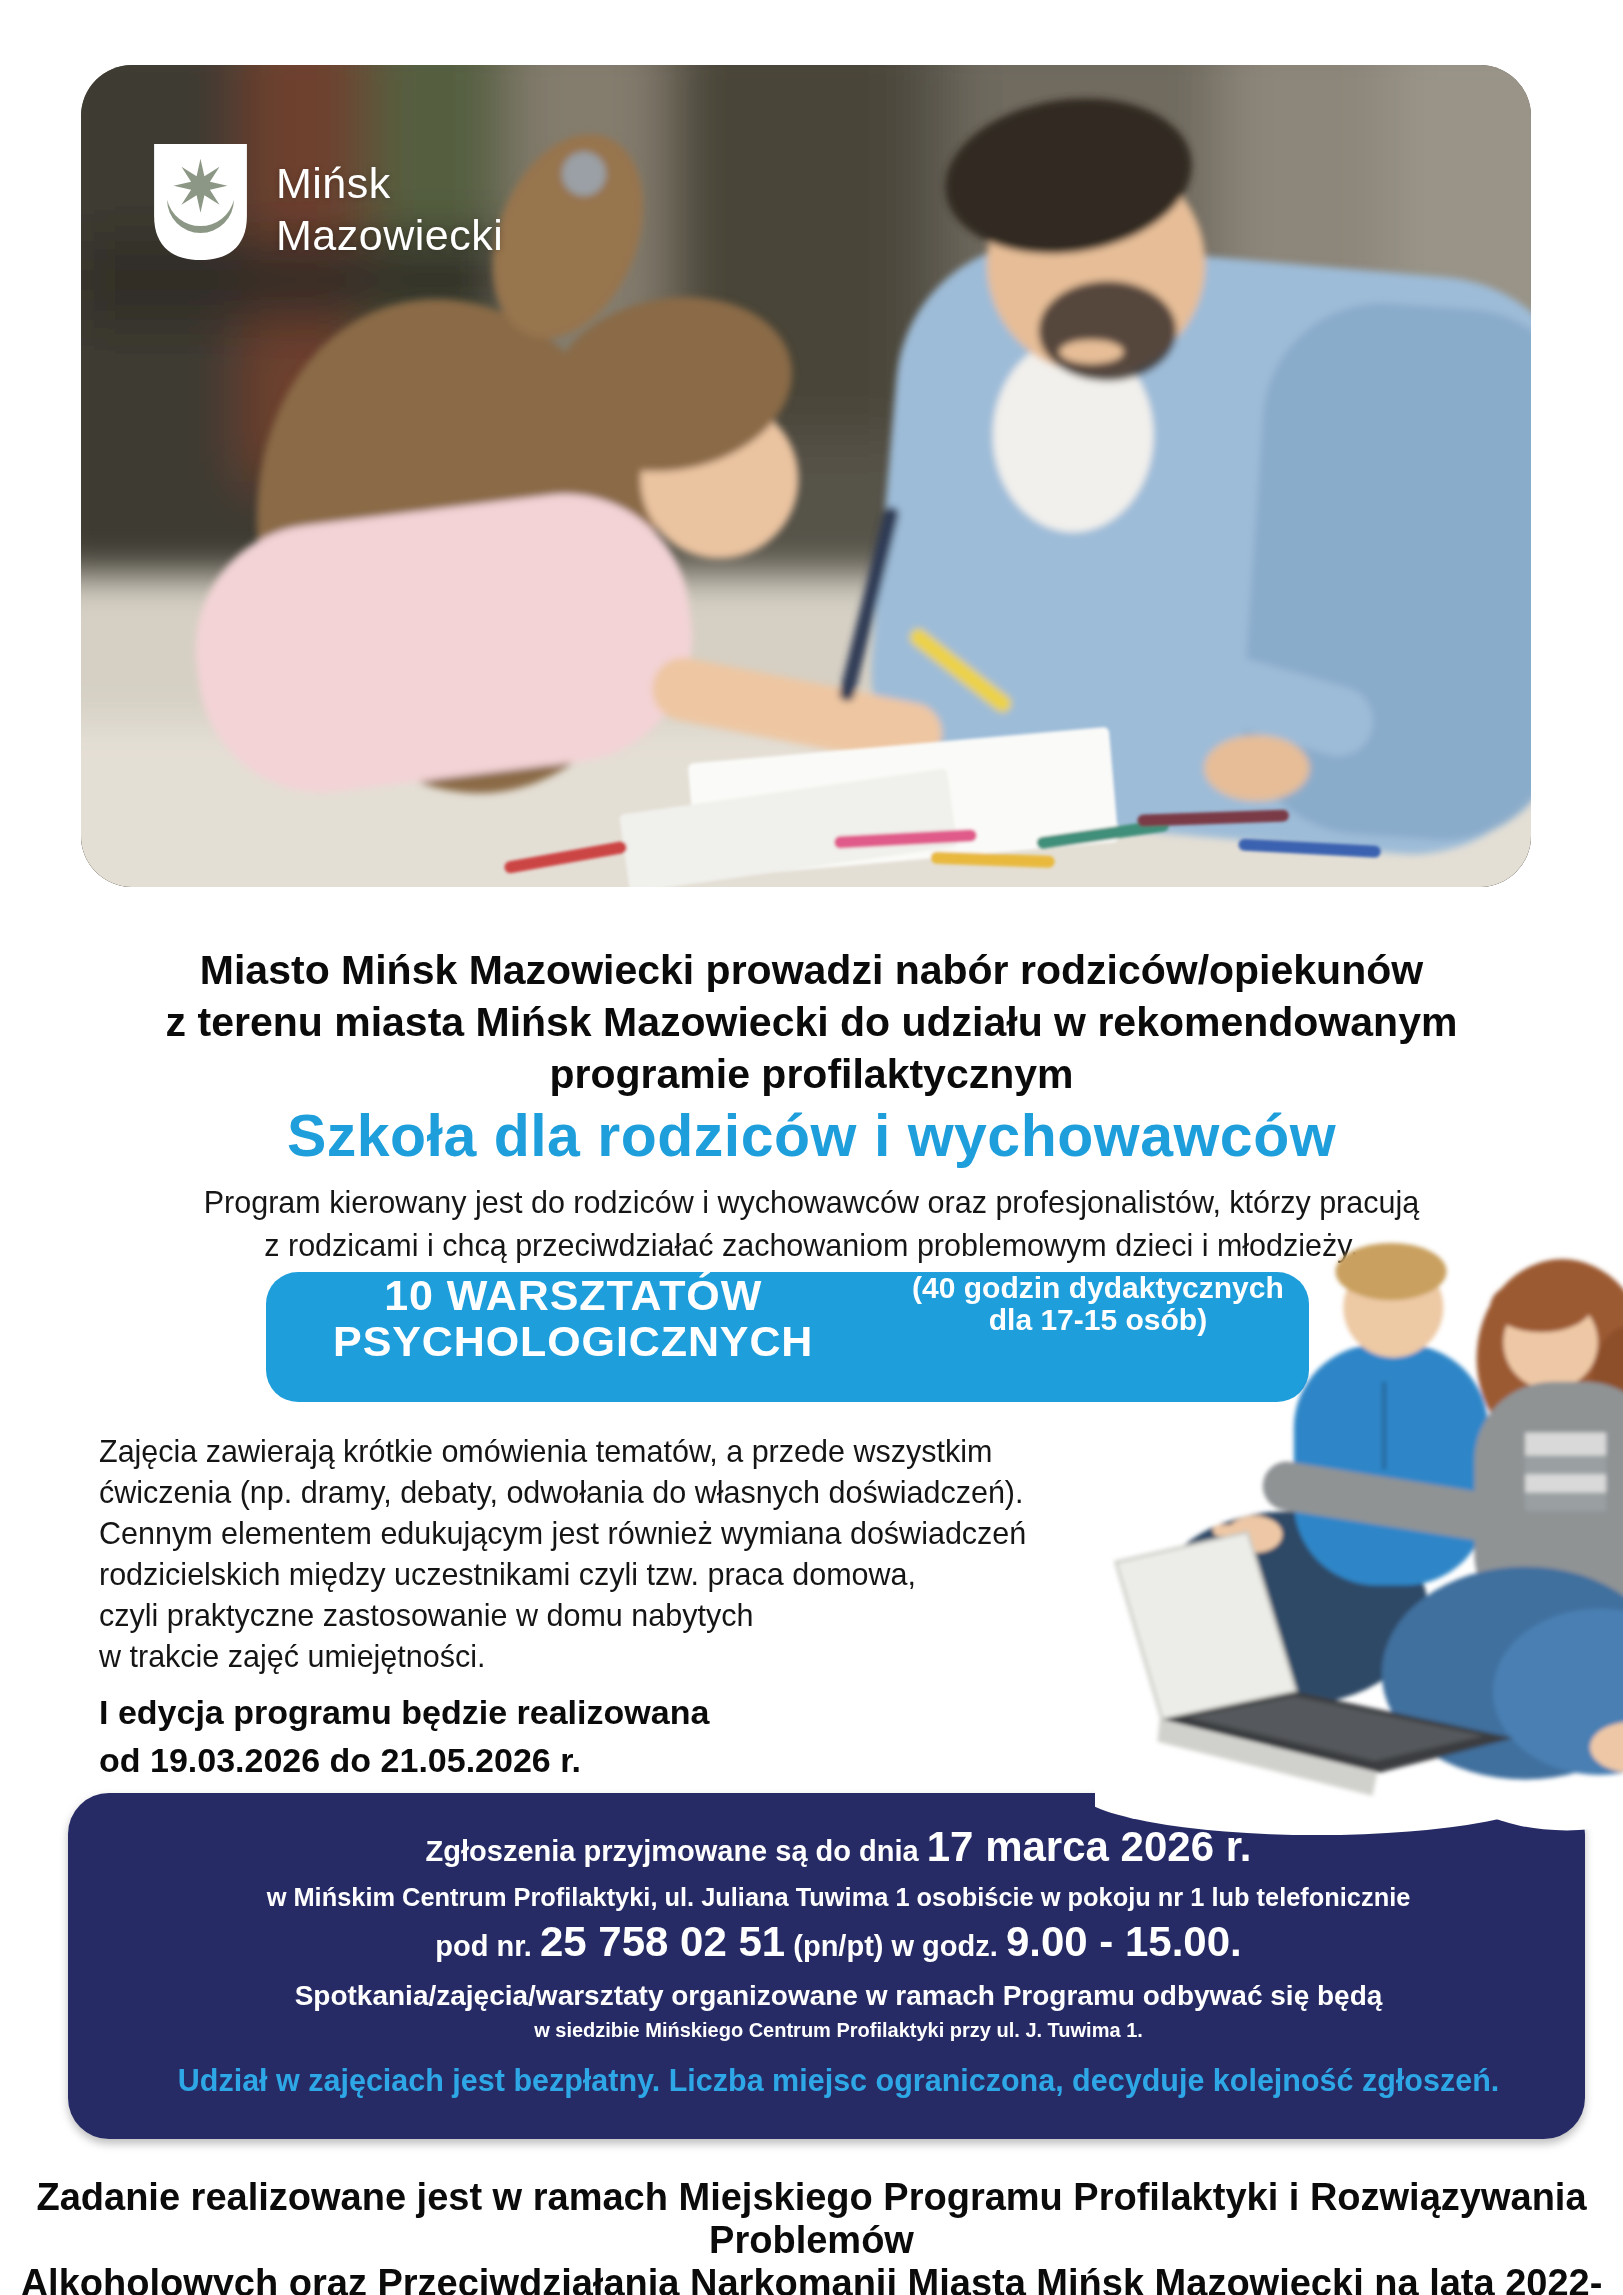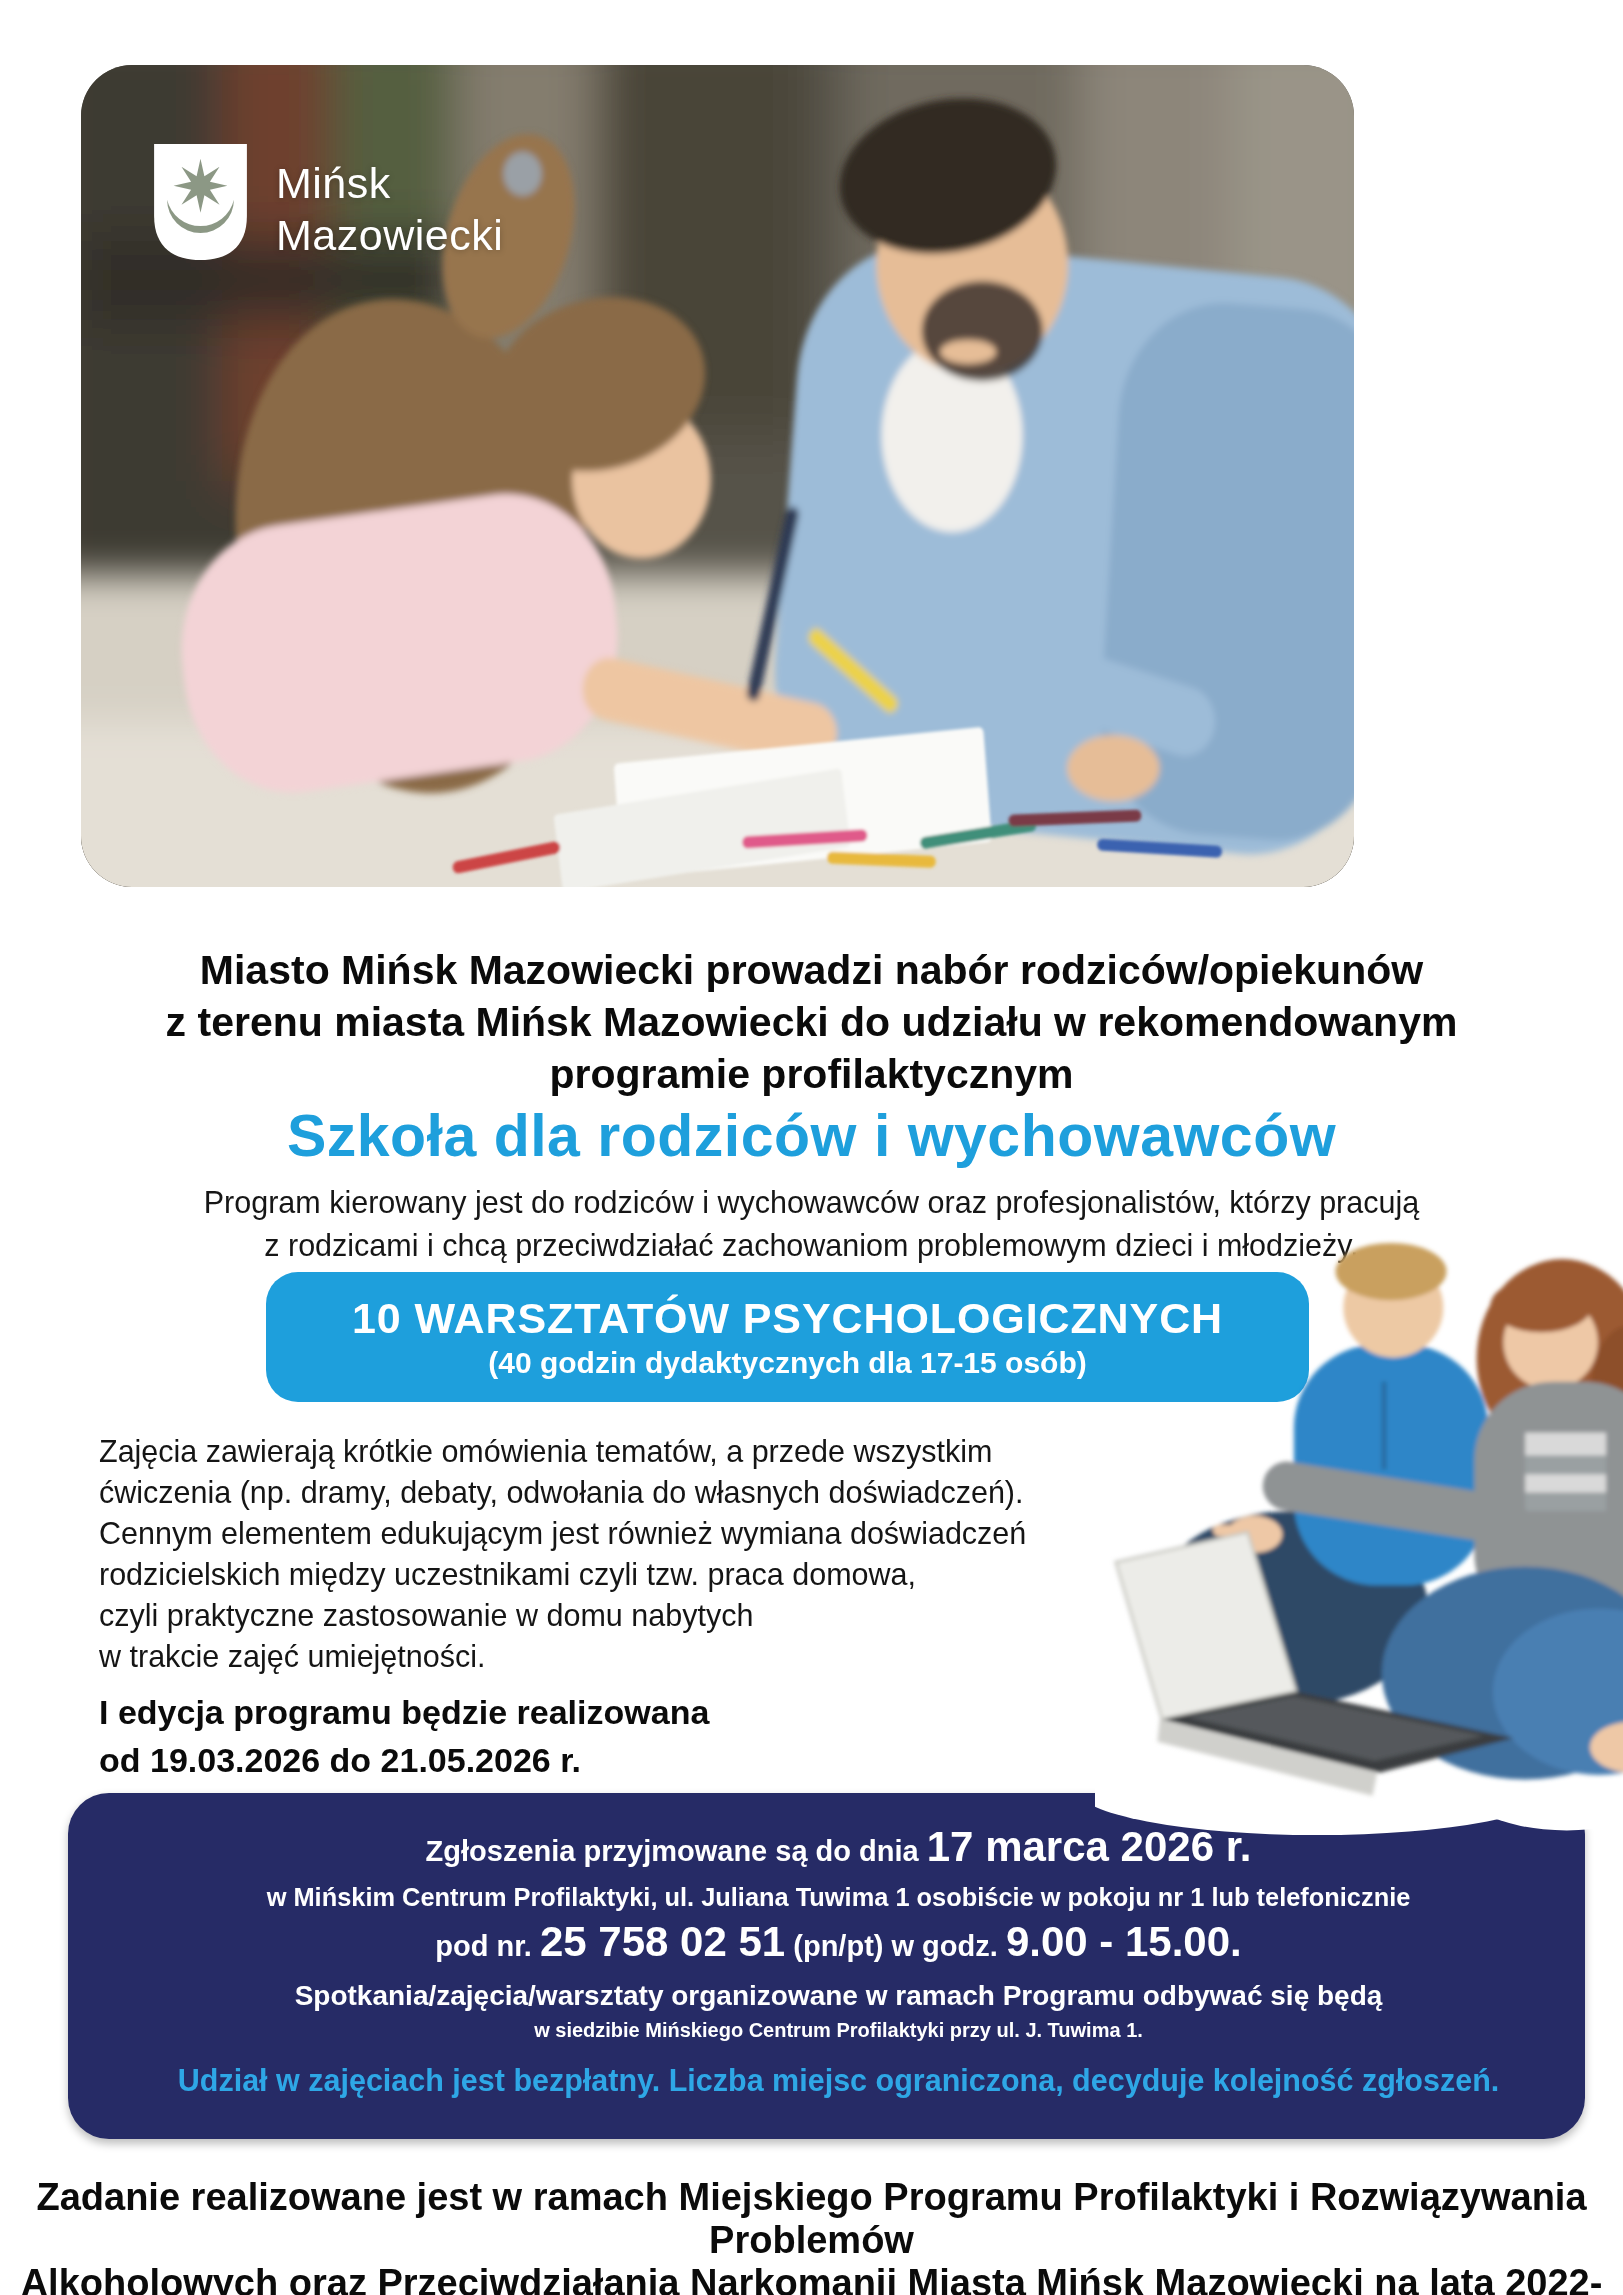--- a/index.html
+++ b/index.html
@@ -3,21 +3,21 @@
 <meta charset="utf-8">
 <title>Plakat</title>
 <style>
   html,body{margin:0;padding:0;background:#ffffff;}
   .poster{
     position:relative;width:1623px;height:2295px;background:#ffffff;overflow:hidden;
     font-family:"Liberation Sans",sans-serif;color:#111;
   }
   
   .hero{
-    position:absolute;left:81px;top:65px;width:1273px;height:822px;
+    position:absolute;left:81px;top:65px;width:1450px;height:822px;
     border-radius:51px;overflow:hidden;background:#57534a;
   }
   .hero svg{display:block;width:100%;height:100%;}
   .logo{
     position:absolute;left:73px;top:79px;display:flex;align-items:flex-start;gap:29px;
   }
   .logo .crest{width:93px;height:116px;flex:0 0 auto;}
   .logo-text{
     color:#fff;font-size:43px;line-height:52px;font-weight:400;letter-spacing:0.5px;
     text-shadow:0 0.9px 6.5px rgba(0,0,0,.25);margin-top:13px;
@@ -32,21 +32,21 @@
     font-weight:700;font-size:59px;line-height:69px;color:#1e9fdc;letter-spacing:0.5px;
   }
   .desc{
     position:absolute;left:0;top:1181px;width:100%;text-align:center;margin:0;
     font-weight:400;font-size:30.5px;line-height:43px;color:#161616;
   }
   
   .workshops{
     position:absolute;left:266px;top:1272px;width:1043px;height:130px;
     background:#1e9fdc;border-radius:32px;color:#fff;text-align:center;
-    display:flex;flex-direction:column;justify-content:center;gap:6.5px;z-index:2;
+    display:flex;flex-direction:row;justify-content:center;gap:6.5px;z-index:2;
   }
   .workshops .w-title{font-weight:700;font-size:43px;line-height:46px;letter-spacing:0.9px;}
   .workshops .w-sub{font-weight:700;font-size:30px;line-height:32px;}
   
   .details{
     position:absolute;left:99px;top:1431px;width:1111px;
     font-size:30.5px;line-height:41px;font-weight:400;color:#151515;
   }
   .edition{
     position:absolute;left:99px;top:1688px;width:1111px;

